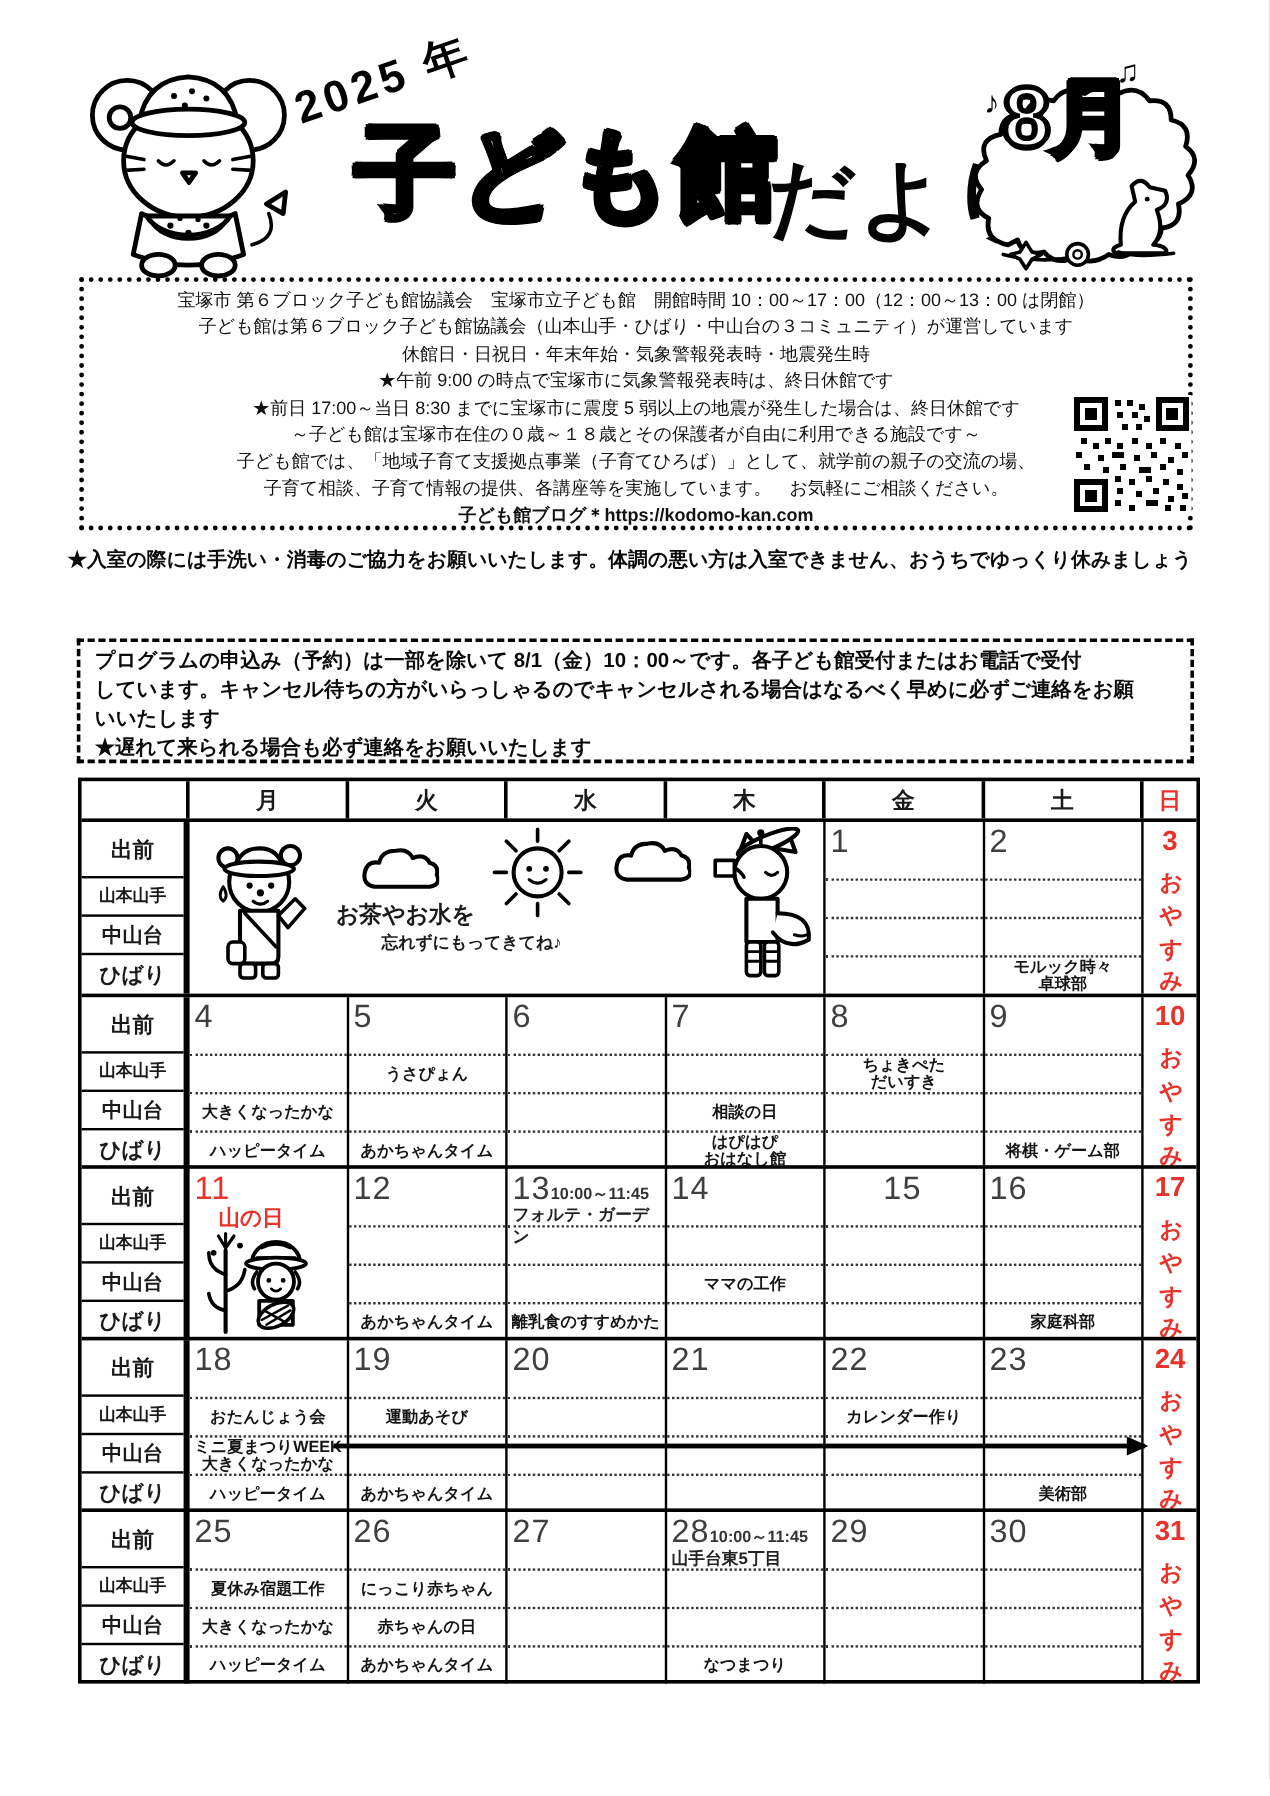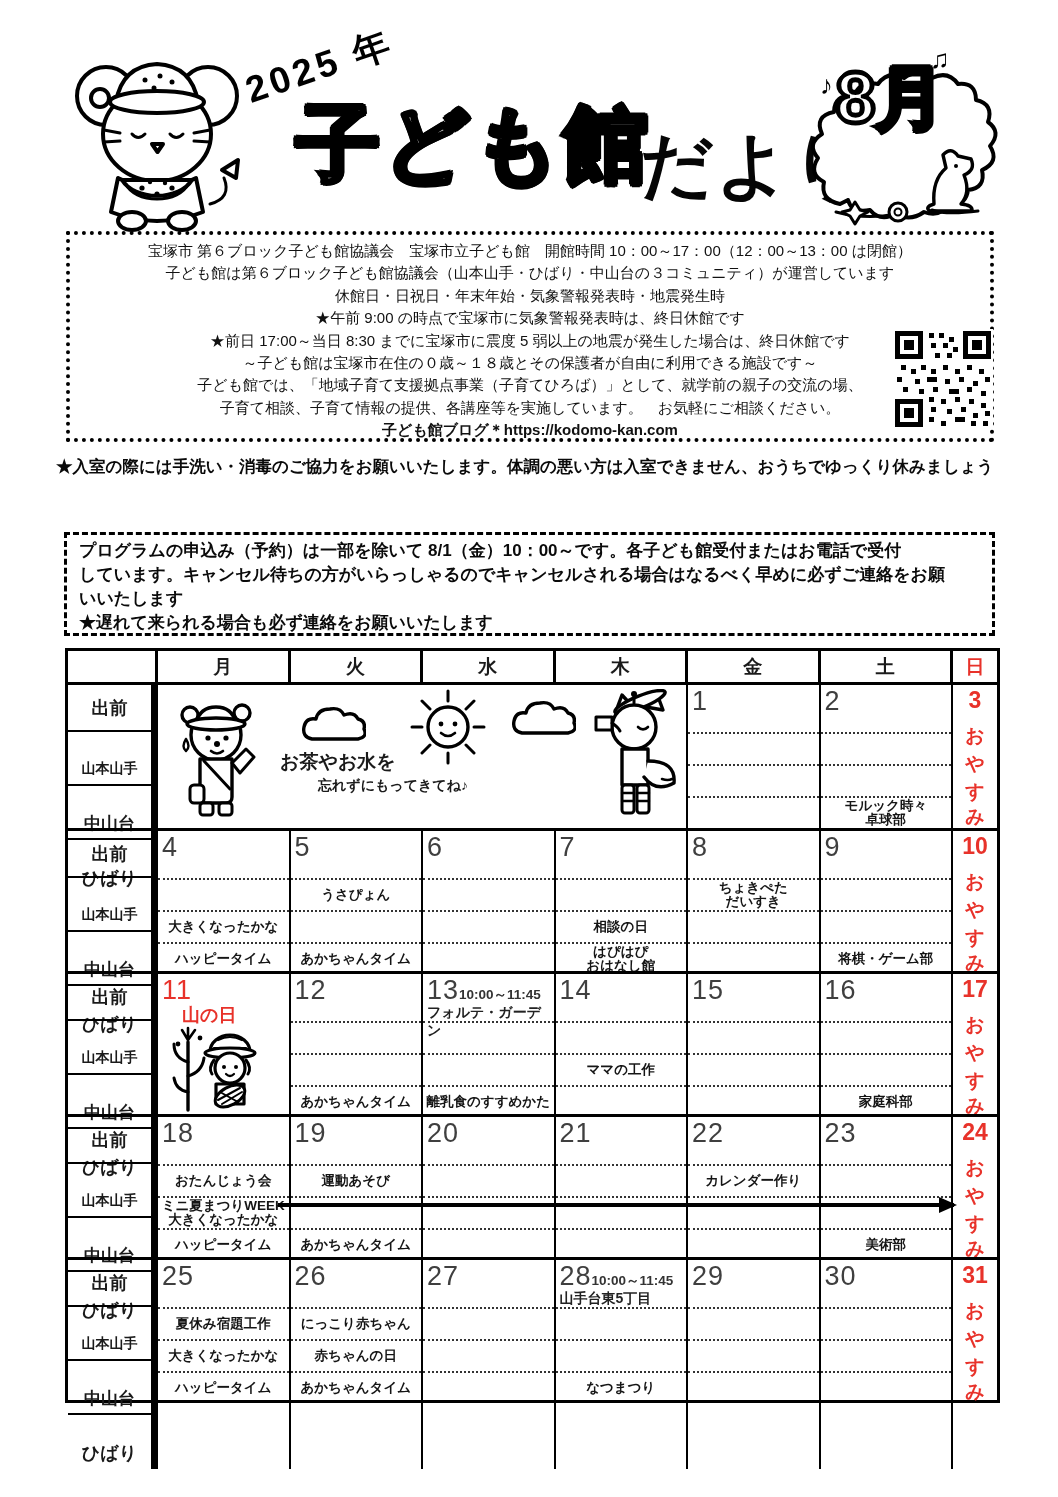--- a/index.html
+++ b/index.html
@@ -68,21 +68,21 @@
   }
   .cal-header > div:last-child{ border-right:none; }
   .cal-header .sun-h{ color:#e8322a; }
 
   .cal-week{
     position:relative;
     display:grid; grid-template-columns:90px repeat(6,1fr) 44px; height:143px;
   }
   .cal-week + .cal-week{ border-top:3px solid #000; }
 
-  .lab-col{ display:grid; grid-template-rows:47px 32px 32px 32px; border-right:7px solid #000000;gap:22px; }
+  .lab-col{ display:grid; grid-template-rows:47px 32px 32px 32px; border-right:5px solid #000000; }
   .lab-cell{
     display:flex; align-items:center; justify-content:center;
     font-weight:700; border-bottom:2.5px solid #000;
   }
   .lab-cell:last-child{ border-bottom:none; }
   .lab-0{ font-size:18px; } .lab-1{ font-size:14px; }
   .lab-2{ font-size:17px; } .lab-3{ font-size:18px; }
 
   .day-cell{
     position:relative; display:grid; grid-template-rows:47px 32px 32px 32px;
@@ -447,21 +447,21 @@
             <div class="slot"></div>
             <div class="slot">離乳食のすすめかた</div>
           </div>
           <div class="day-cell">
             <div class="day-head"><div class="day-num" style="display: inline;">14</div></div>
             <div class="slot"></div>
             <div class="slot">ママの工作</div>
             <div class="slot"></div>
           </div>
           <div class="day-cell">
-            <div class="day-head"><div class="day-num" style="display: inline;">15</div></div>
+            <div class="day-head"><div class="day-num" style="display: inline; margin-left: 44px;">15</div></div>
             <div class="slot"></div>
             <div class="slot"></div>
             <div class="slot"></div>
           </div>
           <div class="day-cell">
             <div class="day-head"><div class="day-num" style="display: inline;">16</div></div>
             <div class="slot"></div>
             <div class="slot"></div>
             <div class="slot">家庭科部</div>
           </div>

